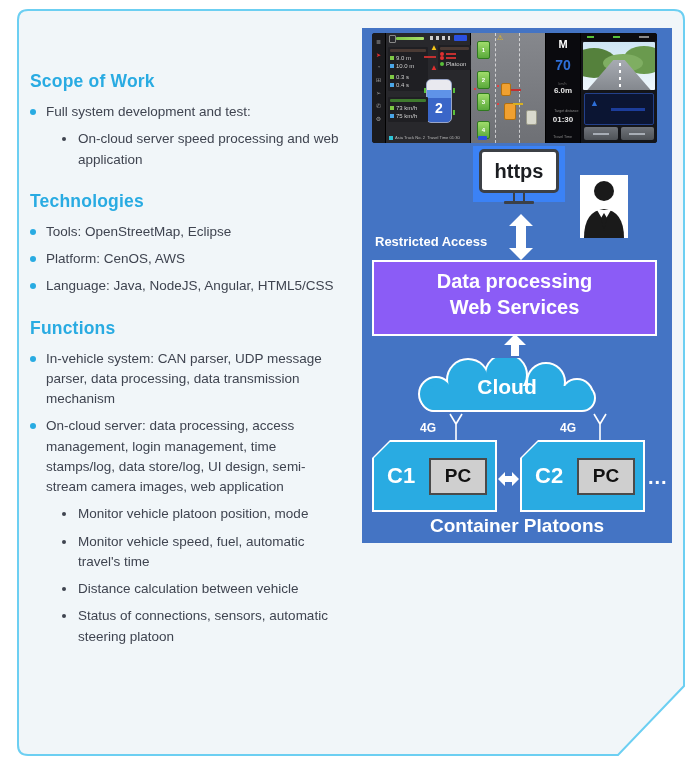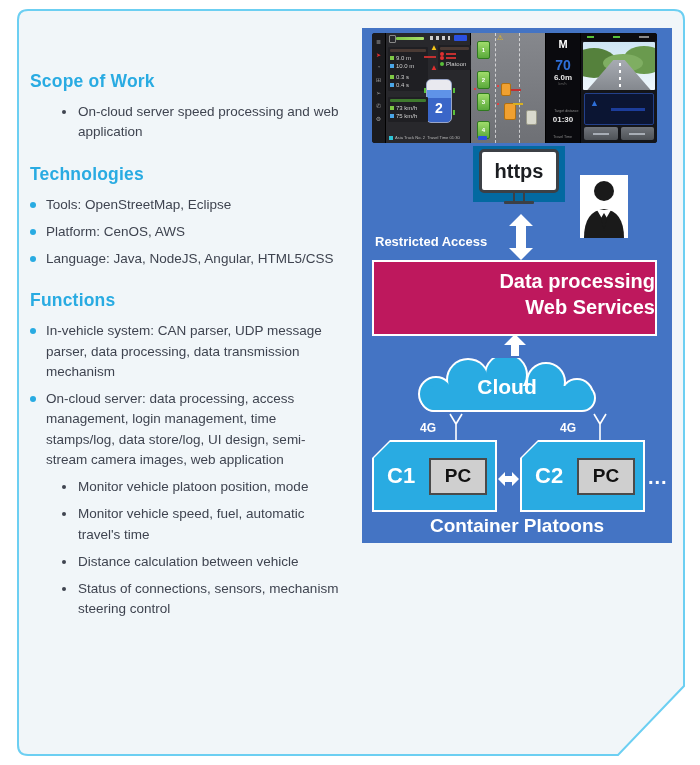--- a/index.html
+++ b/index.html
@@ -50,46 +50,46 @@
   .pc-veh{position:absolute;background:#d9d9cd;border:1px solid #9a9a8a;border-radius:2px;}
   .lane-warn{position:absolute;left:26px;top:1px;color:#f5c518;font-size:7px;}
   .reddots{position:absolute;left:26px;top:52px;width:2px;height:2px;background:#e04040;box-shadow:0 18px 0 #e04040,-23px 3px 0 #e04040;}
   .lredbar{position:absolute;left:40px;top:56px;width:10px;height:2px;background:#c23030;box-shadow:2px 14px 0 #d8b020;}
   .bluechip{position:absolute;left:7px;top:103px;width:9px;height:4px;background:#2b50e0;border-radius:1px;}
   .dash-speed{width:34px;background:#0a0a0e;position:relative;text-align:center;}
   .mlogo{position:absolute;left:0;right:0;top:5px;color:#fff;font-weight:900;font-size:11px;}
   .spdv{position:absolute;left:0;right:0;top:24px;color:#2e6fd8;font-weight:bold;font-size:14px;}
   .spdu{position:absolute;left:0;right:0;top:39px;color:#666;}
   .spdu span,.slbl span{font-size:6px;display:inline-block;transform:scale(.6);white-space:nowrap;}
-  .distv{position:absolute;left:0;right:0;top:40px;color:#e6e6e6;font-weight:bold;font-size:8px;}
+  .distv{position:absolute;left:0;right:0;top:53px;color:#e6e6e6;font-weight:bold;font-size:8px;}
   .slbl{position:absolute;left:0;right:0;color:#8a8a8a;}
   .timev{position:absolute;left:0;right:0;top:82px;color:#e6e6e6;font-weight:bold;font-size:8px;}
   .dash-cam{flex:1;background:#141519;position:relative;border-right:none!important;}
   .cam-top{position:absolute;left:0;right:0;top:0;height:8px;background:#0c0c10;}
   .cam-top i{position:absolute;top:3px;width:7px;height:2px;background:#59c03a;}
   .cam-view{position:absolute;left:2px;right:2px;top:9px;height:48px;background:linear-gradient(#cfe6f4,#eef6fb);overflow:hidden;border-radius:1px;}
   .hill{position:absolute;background:#55813c;border-radius:50%;}
   .road{position:absolute;bottom:0;left:6%;width:88%;height:30px;background:linear-gradient(#a7abb2,#84888e);clip-path:polygon(41% 0,59% 0,100% 100%,0 100%);}
   .cline{position:absolute;bottom:0;left:50%;width:2px;height:27px;background:repeating-linear-gradient(#fff 0 3px,transparent 3px 7px);}
   .cam-alert{position:absolute;left:3px;right:3px;top:60px;height:30px;background:#0b1533;border:1px solid #23408a;border-radius:2px;}
   .cam-alert .tri{position:absolute;left:5px;top:4px;color:#2e6fd8;font-size:9px;}
   .cam-alert .txt{position:absolute;left:26px;top:14px;width:34px;height:3px;background:#1c3d9a;}
   .cam-btns{position:absolute;left:3px;right:3px;bottom:3px;height:13px;display:flex;gap:3px;}
   .cam-btns>div{flex:1;background:linear-gradient(#70747a,#4e5257);border-radius:2px;position:relative;}
   .cam-btns>div i{position:absolute;left:50%;top:50%;width:16px;height:2px;margin:-1px 0 0 -8px;background:#a7adb5;}
 
   
-  .monitor{position:absolute;left:111px;top:118px;width:92px;height:56px;background:#0369a1;}
+  .monitor{position:absolute;left:111px;top:118px;width:92px;height:56px;background:#3b82f6;}
   .screen{margin:3px 6px 0;height:38px;border:3px solid #3c4046;border-radius:5px;display:flex;align-items:center;justify-content:center;font-size:20px;font-weight:bold;color:#1b1d21;background:#fff;}
   .stand{width:8px;height:8px;margin:0 auto;border-left:2px solid #3c4046;border-right:2px solid #3c4046;}
   .base{width:30px;height:3px;margin:0 auto;background:#3c4046;border-radius:1px;}
   .person{position:absolute;left:218px;top:147px;width:48px;height:63px;background:#fff;}
   .v-arrow{position:absolute;left:146px;top:186px;}
   .restricted{position:absolute;left:13px;top:206px;color:#fff;font-weight:bold;font-size:13px;}
-  .server-box{position:absolute;left:10px;top:232px;width:281px;height:66px;background:#be185d;border:2px solid #fff;color:#fff;font-weight:bold;font-size:20px;line-height:26px;text-align:right;padding-top:6px;}
+  .server-box{position:absolute;left:10px;top:232px;width:281px;height:66px;background:#8b5cf6;border:2px solid #fff;color:#fff;font-weight:bold;font-size:20px;line-height:26px;text-align:center;padding-top:6px;}
   .up-arrow{position:absolute;left:141px;top:306px;}
   .cloud{position:absolute;left:42px;top:330px;width:206px;height:58px;}
   .cloud-label{position:absolute;left:0;right:0;top:17px;text-align:center;color:#fff;font-weight:bold;font-size:21px;}
   .antenna{position:absolute;width:16px;height:46px;}
   .ant-l{left:86px;top:384px;} .ant-r{left:230px;top:384px;}
   .g4{position:absolute;color:#fff;font-weight:bold;font-size:12px;top:393px;}
   .g4l{left:58px;} .g4r{left:198px;}
   .cbox{position:absolute;top:412px;width:125px;height:72px;background:#fff;clip-path:polygon(18px 0,100% 0,100% 100%,0 100%,0 18px);}
   .cbox .inner{position:absolute;inset:2px;background:#29ABE2;clip-path:polygon(16px 0,100% 0,100% 100%,0 100%,0 16px);display:flex;align-items:center;padding-left:13px;box-sizing:border-box;}
   .cbox .clabel{color:#fff;font-weight:bold;font-size:22px;}
@@ -103,20 +103,24 @@
 <body>
 
 <svg class="card-outline" width="700" height="765" viewBox="0 0 700 765">
   <path d="M 28 10 L 674 10 Q 684 10 684 20 L 684 686 L 618 755 L 28 755 Q 18 755 18 745 L 18 20 Q 18 10 28 10 Z" fill="#F1F6F9" stroke="#6CCFF2" stroke-width="2"></path>
 </svg>
 
 <div class="left-col">
 
   <section>
     <h2 class="heading">Scope of Work</h2>
+    <div class="b1">
+      <span class="dot"></span>
+      <span>Full system development and test:</span>
+    </div>
     <div class="b2">
       <span class="dot2"></span>
       <span>On-cloud server speed processing and web application</span>
     </div>
   </section>
 
   <section>
     <h2 class="heading">Technologies</h2>
     <div class="b1">
       <span class="dot"></span>
@@ -149,21 +153,21 @@
     <div class="b2">
       <span class="dot2"></span>
       <span>Monitor vehicle speed, fuel, automatic travel's time</span>
     </div>
     <div class="b2">
       <span class="dot2"></span>
       <span>Distance calculation between vehicle</span>
     </div>
     <div class="b2">
       <span class="dot2"></span>
-      <span>Status of connections, sensors, mechanism steering control</span>
+      <span>Status of connections, sensors, automatic steering platoon</span>
     </div>
   </section>
 </div>
 
 <div class="panel">
 
   <div class="dash">
     <div class="dash-side">
       <span>≣</span>
       <span class="red">➤</span>

